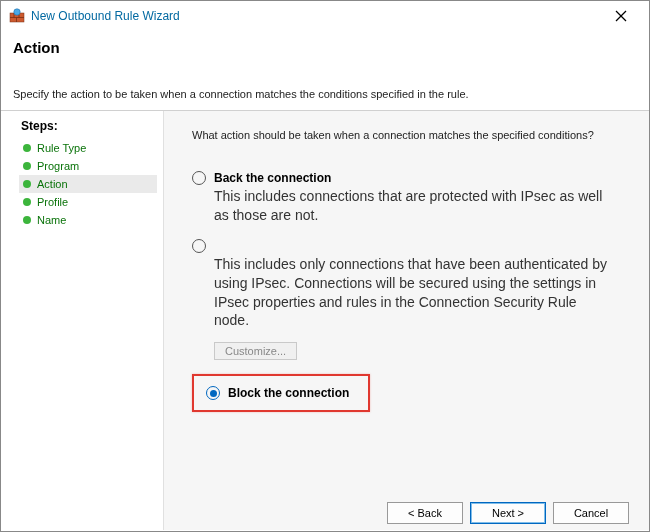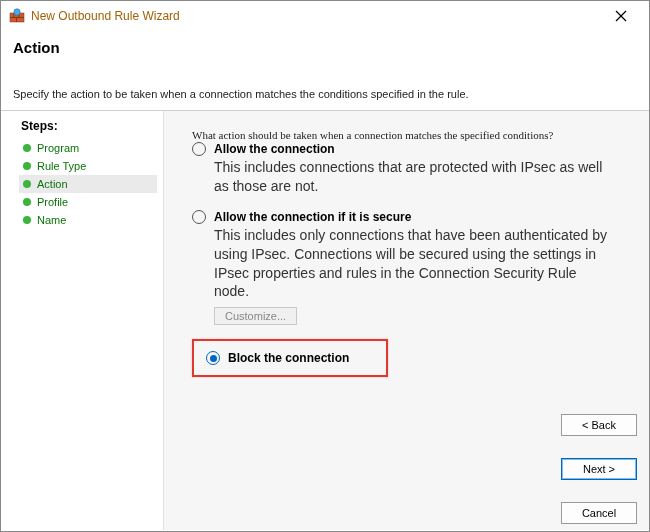--- a/index.html
+++ b/index.html
@@ -20,21 +20,21 @@
       padding: 0 8px;
       background: #fff;
     }
     .titlebar .icon {
       width: 16px; height: 16px;
       margin-right: 6px;
       display: inline-flex;
       align-items: center;
       justify-content: center;
     }
-    .titlebar .title { font-size: 12px; color: #a16207; }
+    .titlebar .title { font-size: 12px; color: #0369a1; }
     .titlebar .spacer { flex: 1; }
     .close-btn {
       width: 40px; height: 28px;
       display: flex; align-items:center; justify-content:center;
       font-size: 14px;
       cursor: default;
     }
     .header-area {
       padding: 8px 12px 10px 12px;
     }
@@ -83,22 +83,21 @@
     .main {
       flex: 1;
       background: #f6f6f6;
       padding: 18px 20px 10px 28px;
       position: relative;
       border-left: 1px solid #e0e0e0;
     }
     .question {
       font-size: 11px;
       color: #222;
-      margin-bottom: 1px;
-      font-family: Liberation Serif, serif;
+      margin-bottom: 30px;
     }
     .option {
       margin-bottom: 14px;
     }
     .option-row {
       display: flex;
       align-items: center;
     }
     .radio {
       width: 14px; height: 14px;
@@ -125,41 +124,40 @@
     .option-desc {
       font-size: 14px;
       color: #333;
       margin-left: 22px;
       margin-top: 2px;
       line-height: 1.35;
       max-width: 400px;
     }
     .customize-btn {
       margin-left: 22px;
-      margin-top: 6px;
+      margin-top: 12px;
       padding: 2px 10px;
       font-size: 11px;
       background: #f0f0f0;
       border: 1px solid #c9c9c9;
       color: #888;
     }
     .highlight-box {
       border: 2px solid #e0382f;
       padding: 10px 12px;
       margin-top: 6px;
-      width: 196px;
+      width: 178px;
       box-shadow: 0 0 2px rgba(224,56,47,0.3);
       text-align: center;
     }
     .footer {
       position: absolute;
-      bottom: 6px; right: 12px;
-      display: flex;
-      gap: 22px;
-      flex-direction: column;
+      bottom: 6px; right: 20px;
+      display: flex;
+      gap: 7px;
     }
     .footer button {
       min-width: 76px;
       height: 22px;
       font-size: 11px;
       background: #fdfdfd;
       border: 1px solid #999;
       cursor: default;
     }
     .footer button.default {
@@ -194,25 +192,25 @@
 <div class="header-area">
   <h1>Action</h1>
   <div class="subtitle">Specify the action to be taken when a connection matches the conditions specified in the rule.</div>
 </div>
 
 <div class="content">
   <div class="sidebar">
     <div class="steps-label">Steps:</div>
     <div class="step">
       <span class="bullet"></span>
+      <span>Rule Type</span>
+    </div>
+    <div class="step">
+      <span class="bullet"></span>
       <span>Program</span>
-    </div>
-    <div class="step">
-      <span class="bullet"></span>
-      <span>Rule Type</span>
     </div>
     <div class="step active">
       <span class="bullet"></span>
       <span>Action</span>
     </div>
     <div class="step">
       <span class="bullet"></span>
       <span>Profile</span>
     </div>
     <div class="step">
@@ -220,29 +218,28 @@
       <span>Name</span>
     </div>
   </div>
 
   <div class="main">
     <div class="question">What action should be taken when a connection matches the specified conditions?</div>
 
     <div class="option">
       <div class="option-row">
         <span class="radio"></span>
-        <span class="option-label">Allow the connection</span>
+        <span class="option-label">Back the connection</span>
       </div>
       <div class="option-desc">This includes connections that are protected with IPsec as well as those are not.</div>
     </div>
 
     <div class="option">
       <div class="option-row">
         <span class="radio"></span>
-        <span class="option-label">Allow the connection if it is secure</span>
       </div>
       <div class="option-desc">This includes only connections that have been authenticated by using IPsec.  Connections will be secured using the settings in IPsec properties and rules in the Connection Security Rule node.</div>
       <button class="customize-btn" disabled="">Customize...</button>
     </div>
 
     <div class="highlight-box">
       <div class="option-row">
         <span class="radio selected"></span>
         <span class="option-label">Block the connection</span>
       </div>

